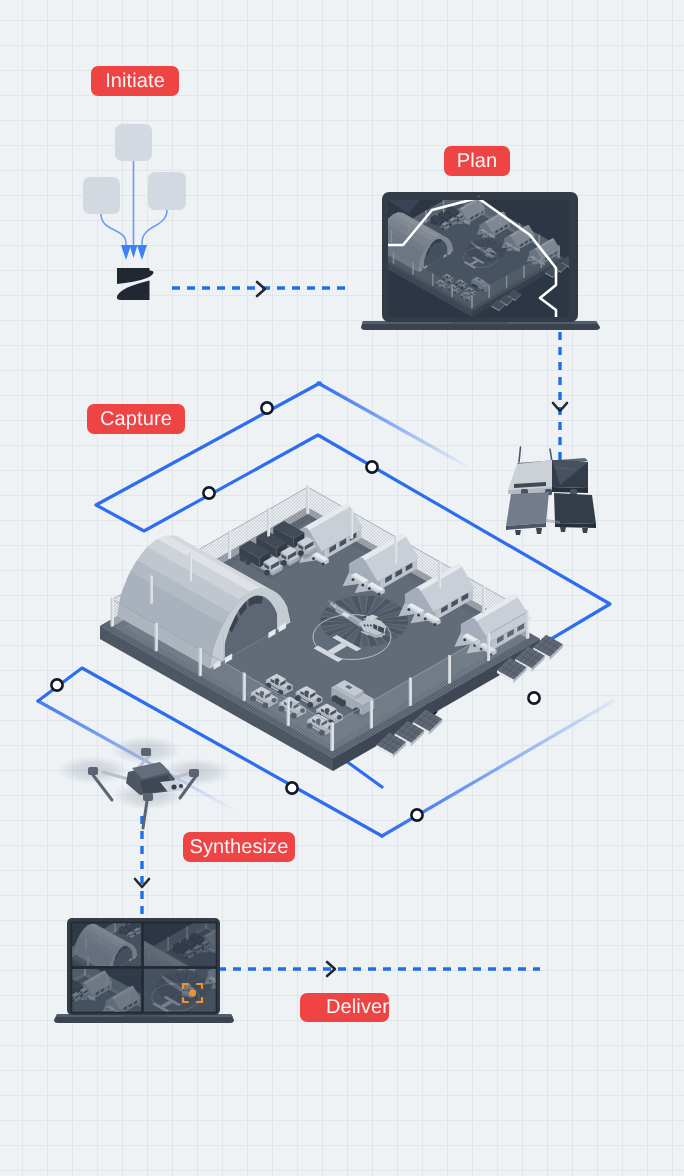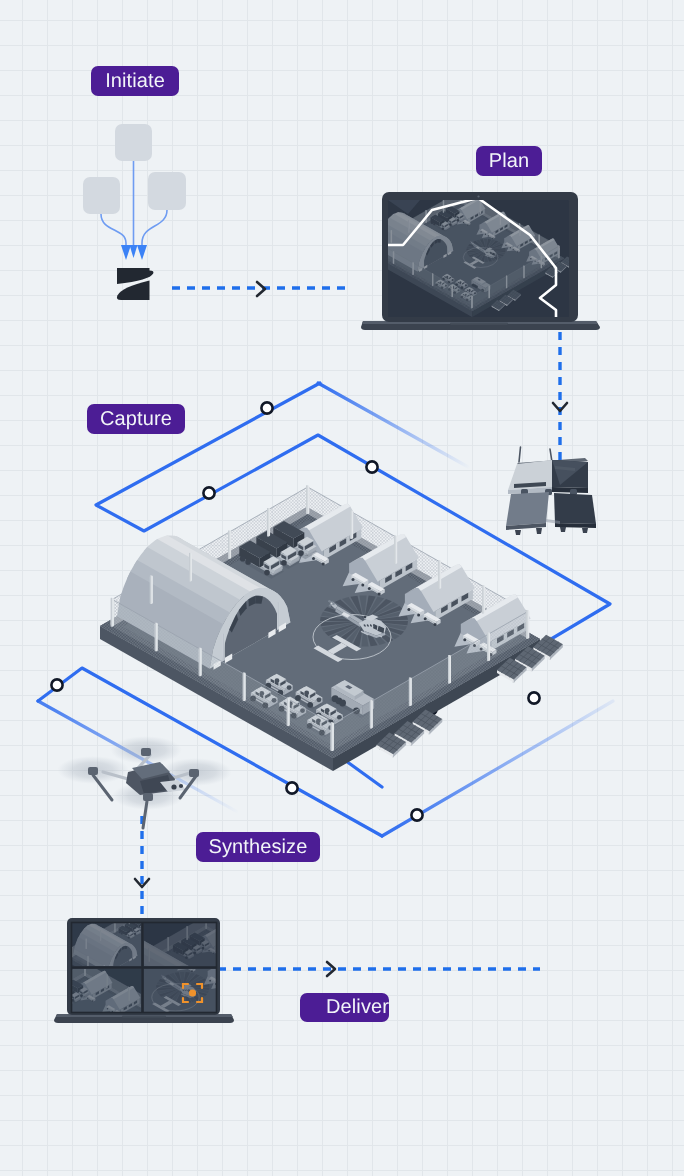--- a/index.html
+++ b/index.html
@@ -14,28 +14,28 @@
     position:absolute;inset:0;
     background-image:
       linear-gradient(to right, #e1e6ea 1px, transparent 1px),
       linear-gradient(to bottom, #e1e6ea 1px, transparent 1px);
     background-size:25px 25px;
     background-position:22px 20px;
   }
   #stage{position:absolute;inset:0;}
   svg.layer{position:absolute;left:0;top:0;width:684px;height:1176px;overflow:visible;}
   .chip{
-    position:absolute;background:#4c1d95;color:#f2f5f8;
+    position:absolute;background:#ef4444;color:#f2f5f8;
     border-radius:7px;font-size:20px;line-height:30px;height:30px;
     letter-spacing:.1px;white-space:nowrap;text-align:center;
   }
   #chip-initiate{left:91px;top:66px;width:88px;}
-  #chip-plan{left:444px;top:146px;width:66px;margin-left:32px;}
+  #chip-plan{left:444px;top:146px;width:66px;}
   #chip-capture{left:87px;top:404px;width:98px;}
-  #chip-synthesize{left:196px;top:832px;width:124px;}
+  #chip-synthesize{left:183px;top:832px;width:112px;}
   #chip-deliver{left:300px;top:993px;width:89px;height:29px;line-height:29px;text-align:right;}
 </style>
 </head>
 <body>
 
 <div id="grid"></div>
 <div id="stage">
 
   <svg class="layer" id="routes" viewBox="0 0 684 1176">
     <defs>

